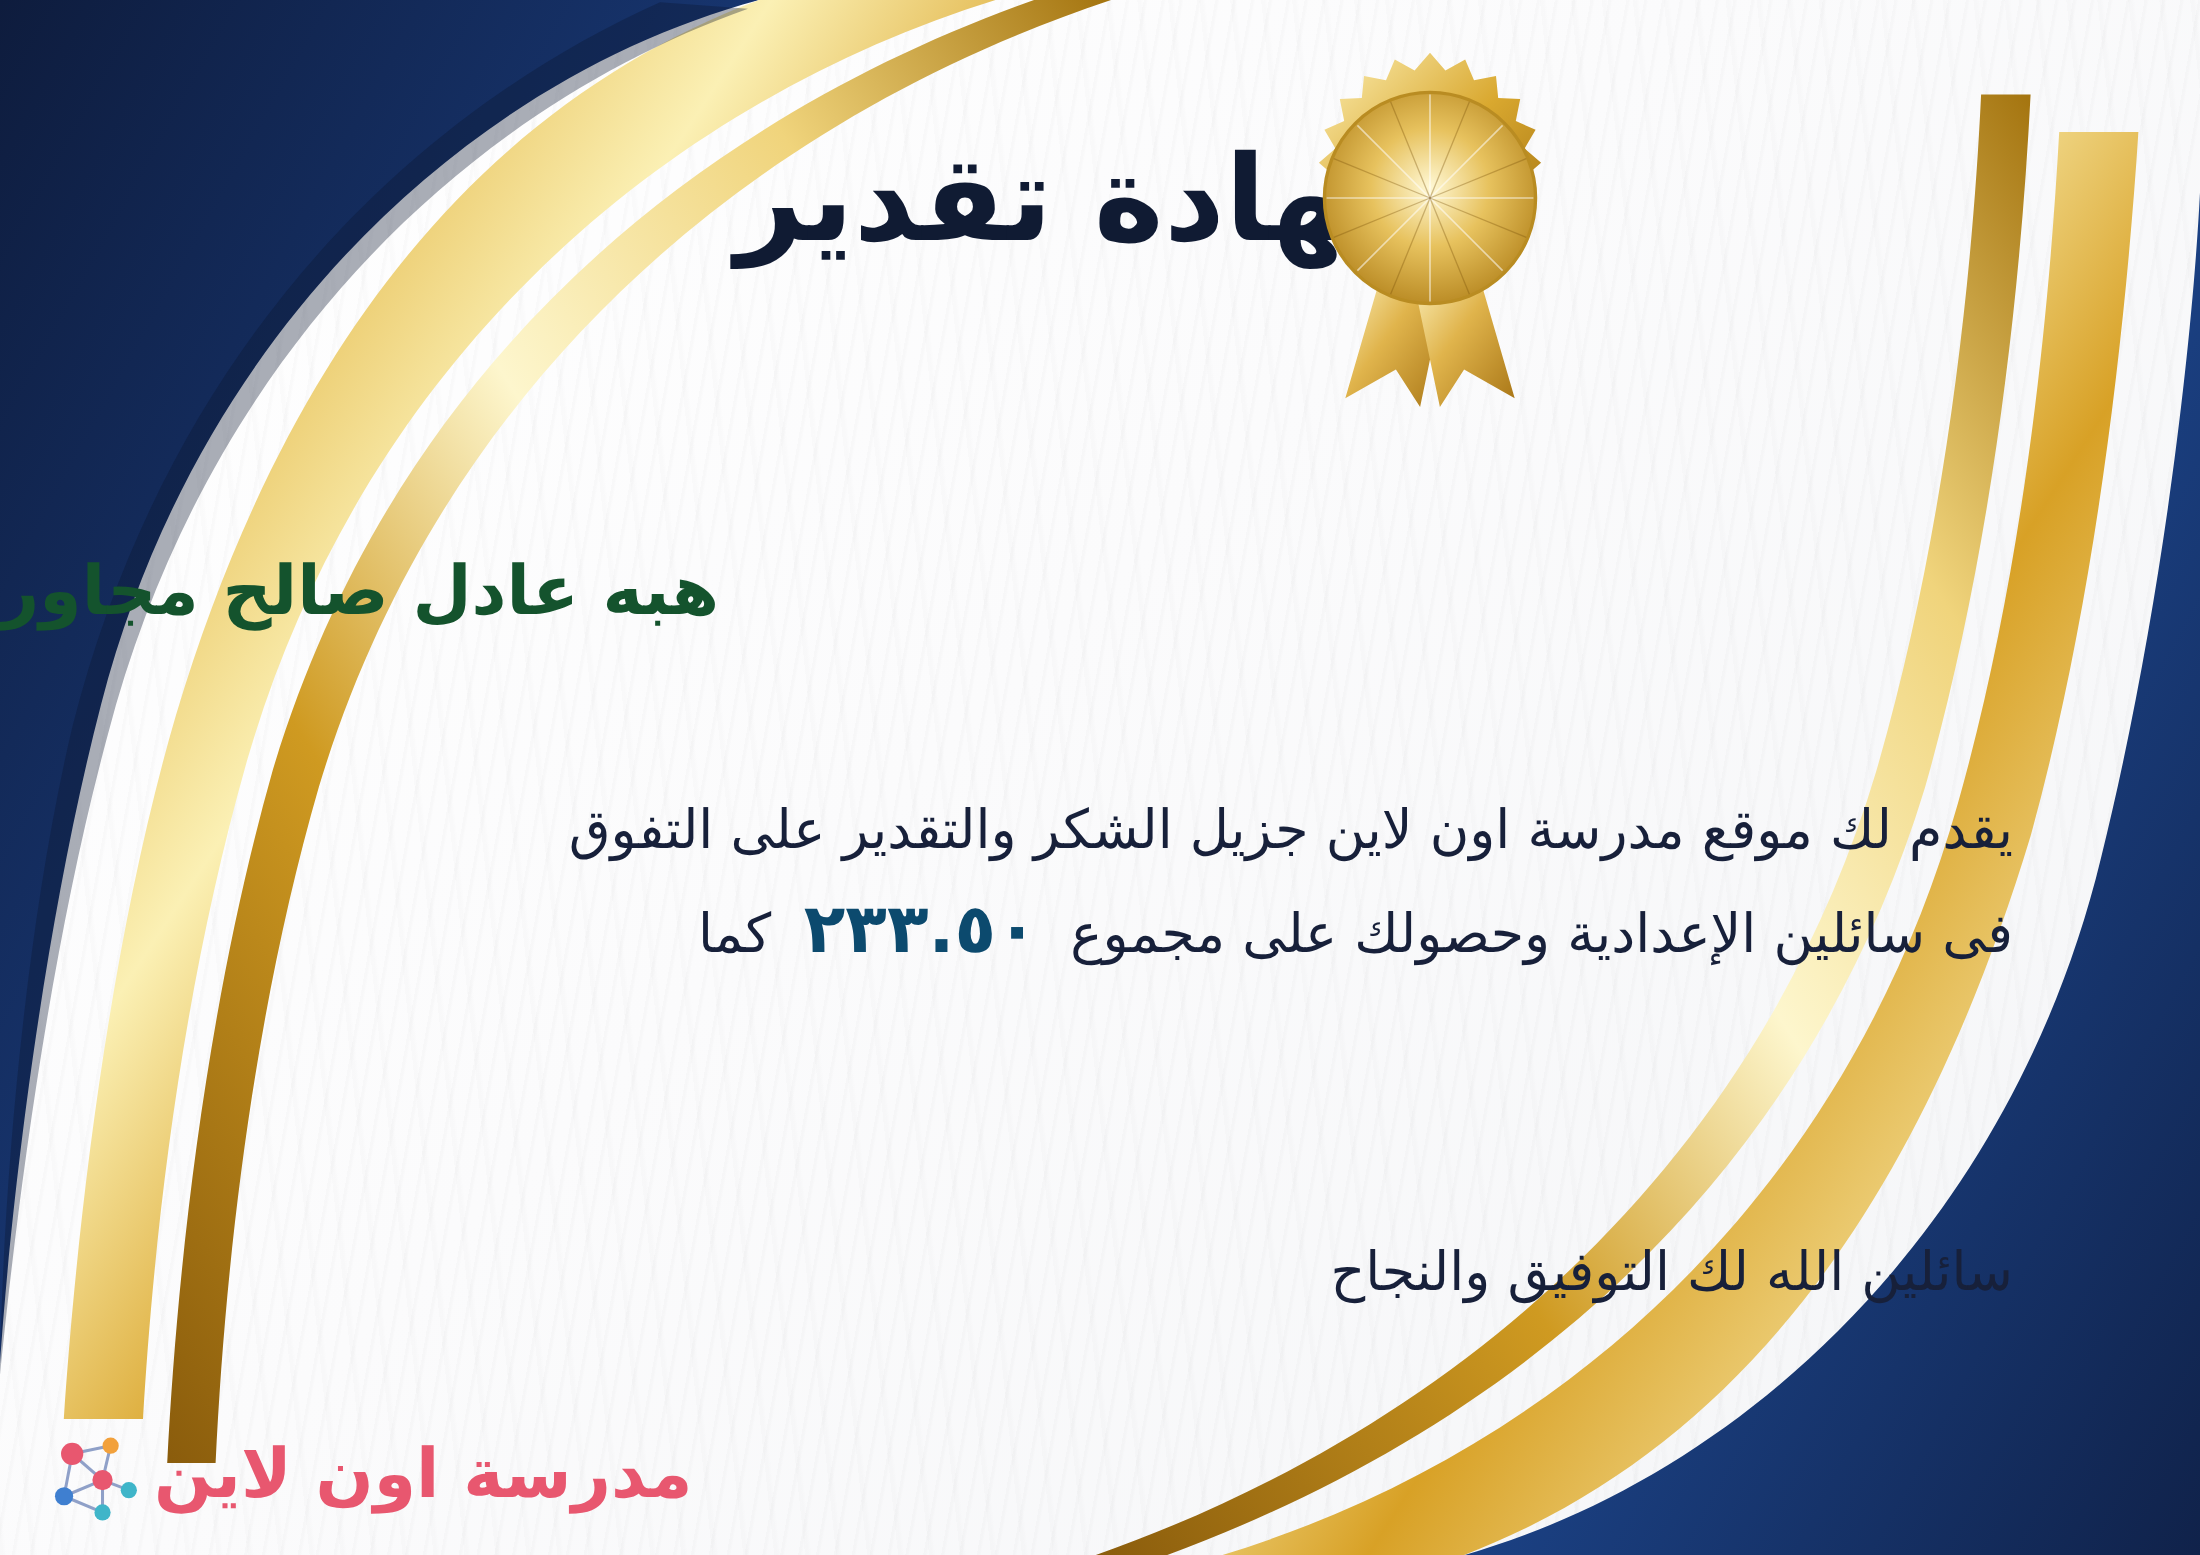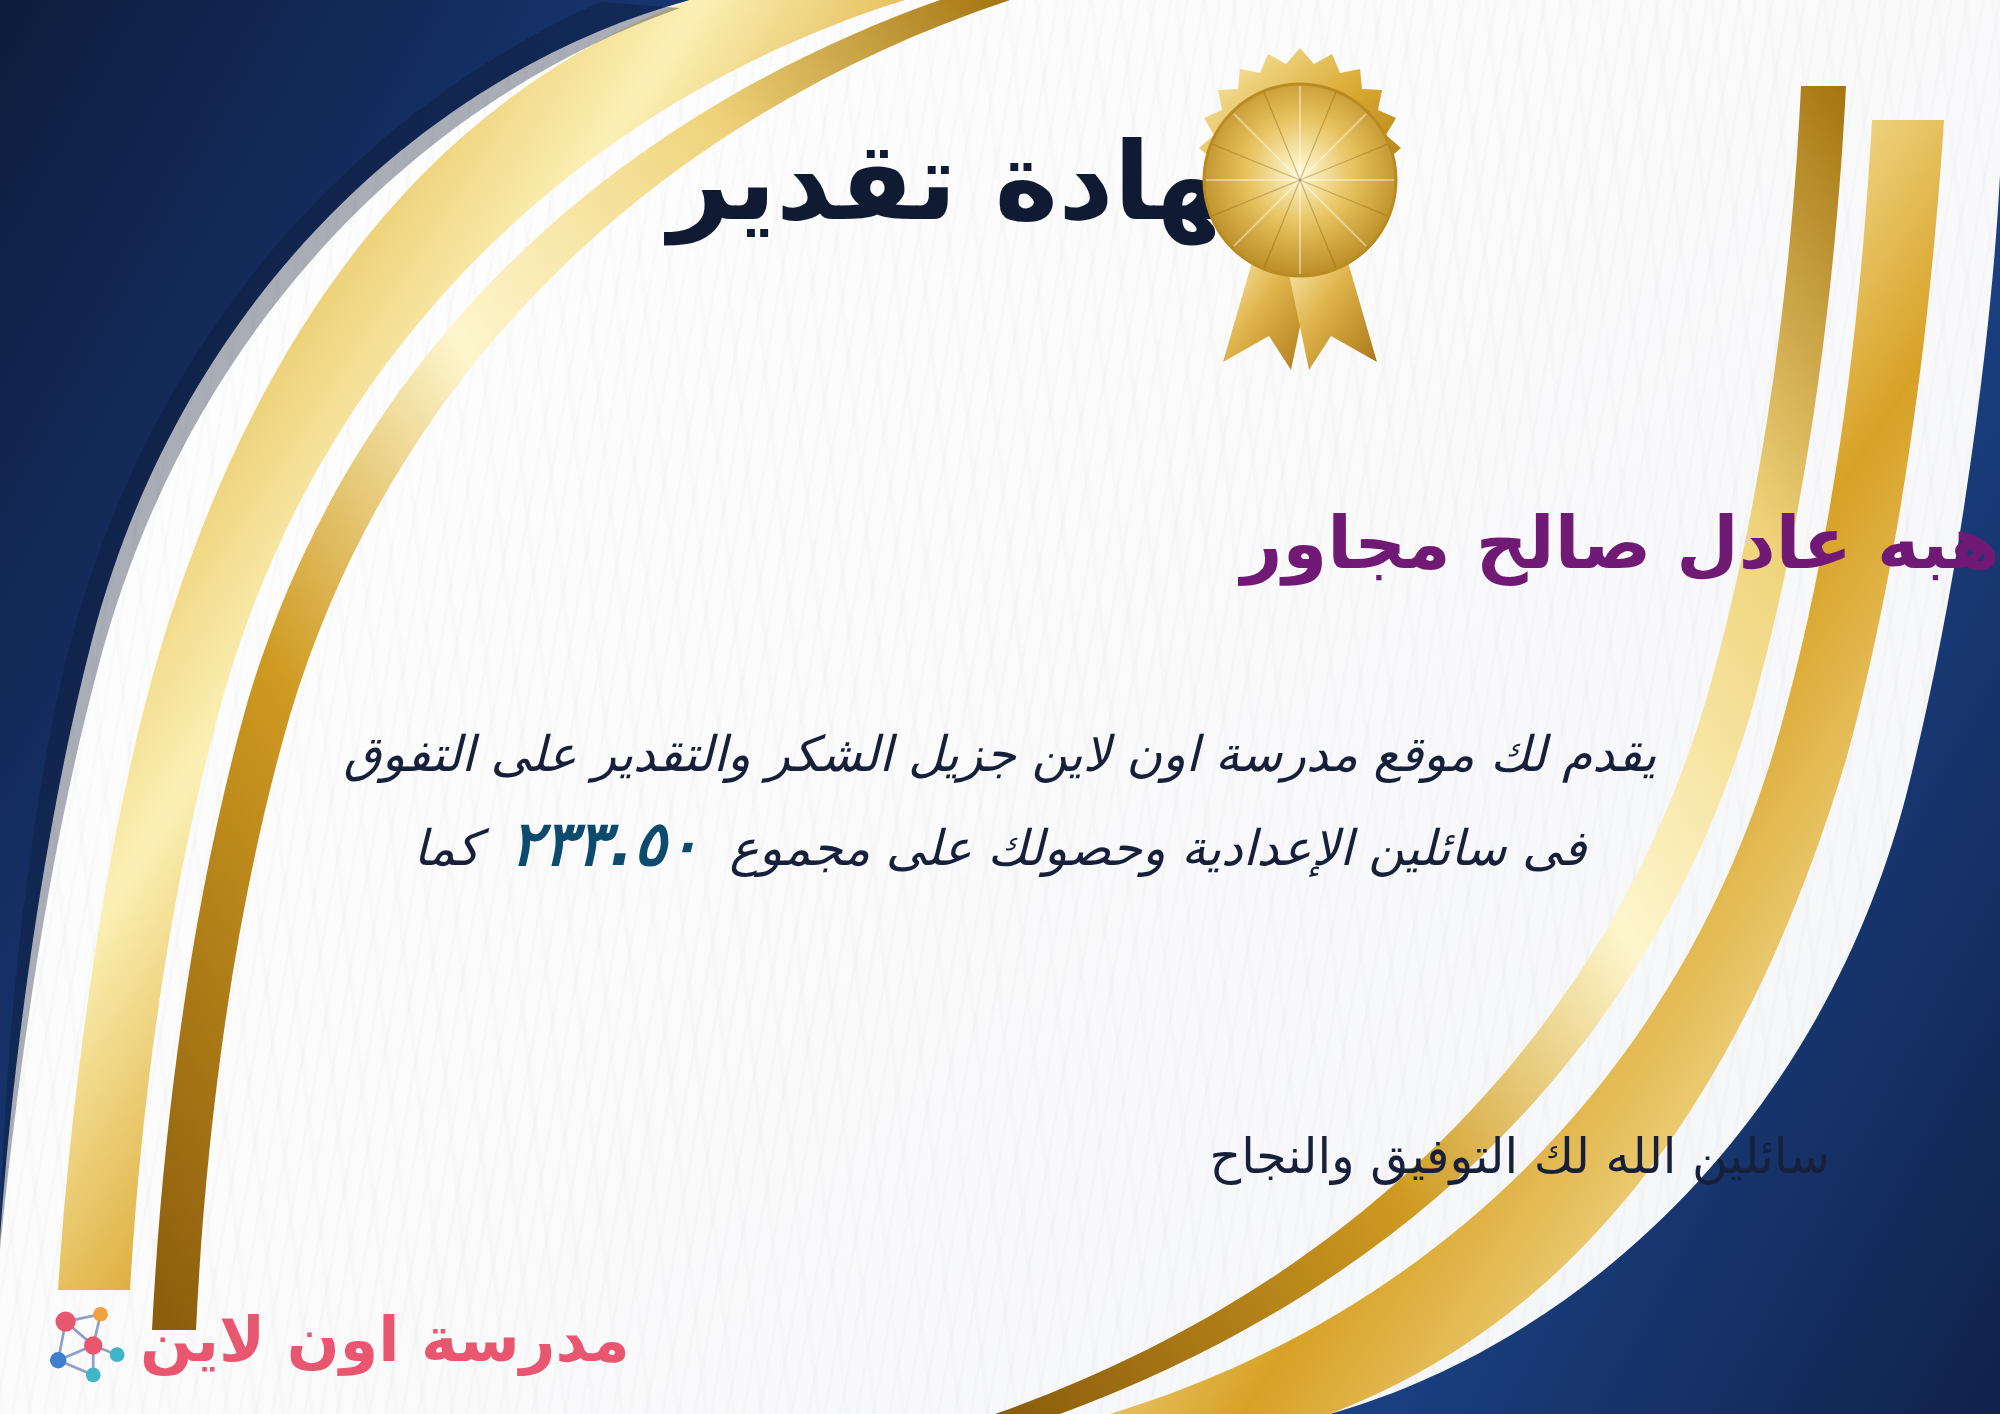--- a/index.html
+++ b/index.html
@@ -59,37 +59,36 @@
     color: #101b33;
     letter-spacing: 0px;
     line-height: 1.15;
   }
 
   .student-name {
     position: absolute;
     top: 500px;
     left: 0;
     right: 0;
-    text-align: right;
-    font-size: 72px;
-    font-weight: bold;
-    color: #701a75;
+    text-align: left;
+    font-size: 62px;
+    font-weight: bold;
+    color: #14532d;
     line-height: 1.2;
   }
 
   .body-text {
     position: absolute;
     top: 715px;
     left: 170px;
     right: 170px;
-    text-align: center;
+    text-align: right;
     font-size: 49px;
     color: #17203a;
     line-height: 1.62;
-    font-style: italic;
   }
 
   .body-text .total {
     color: #0c4a6e;
     font-weight: bold;
     font-size: 62px;
     letter-spacing: 2px;
     padding: 0 14px;
   }
 

